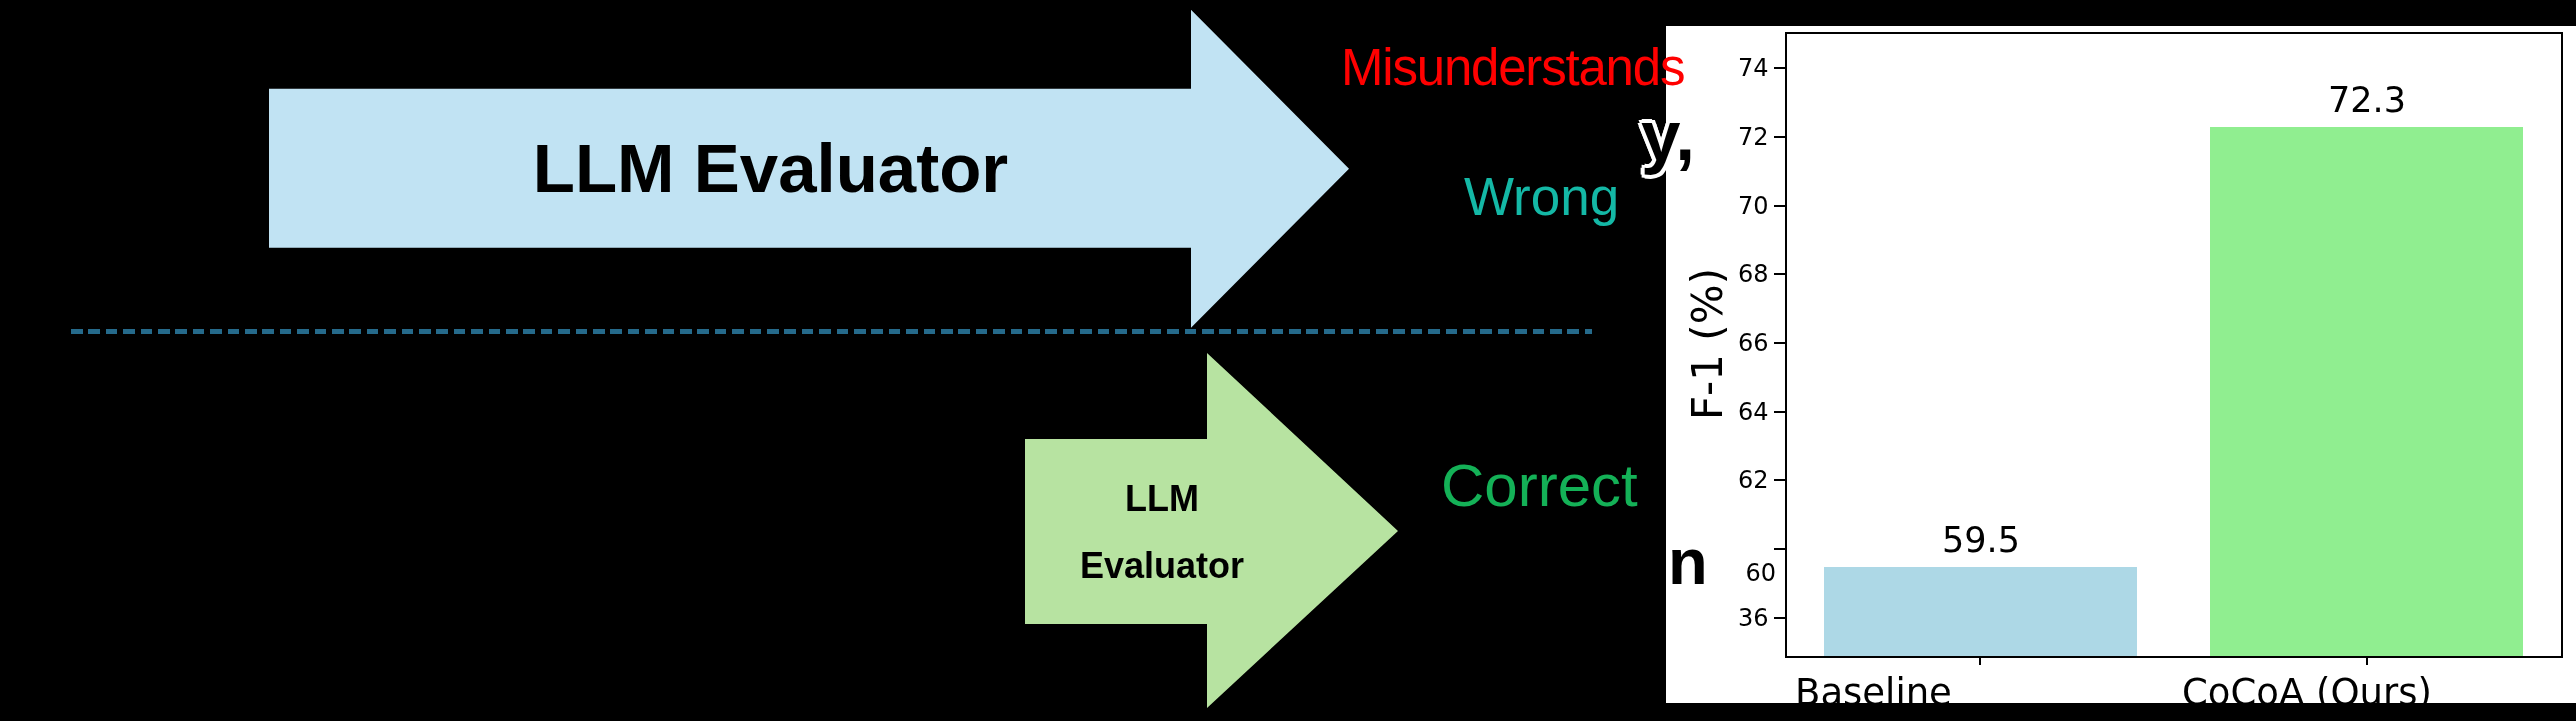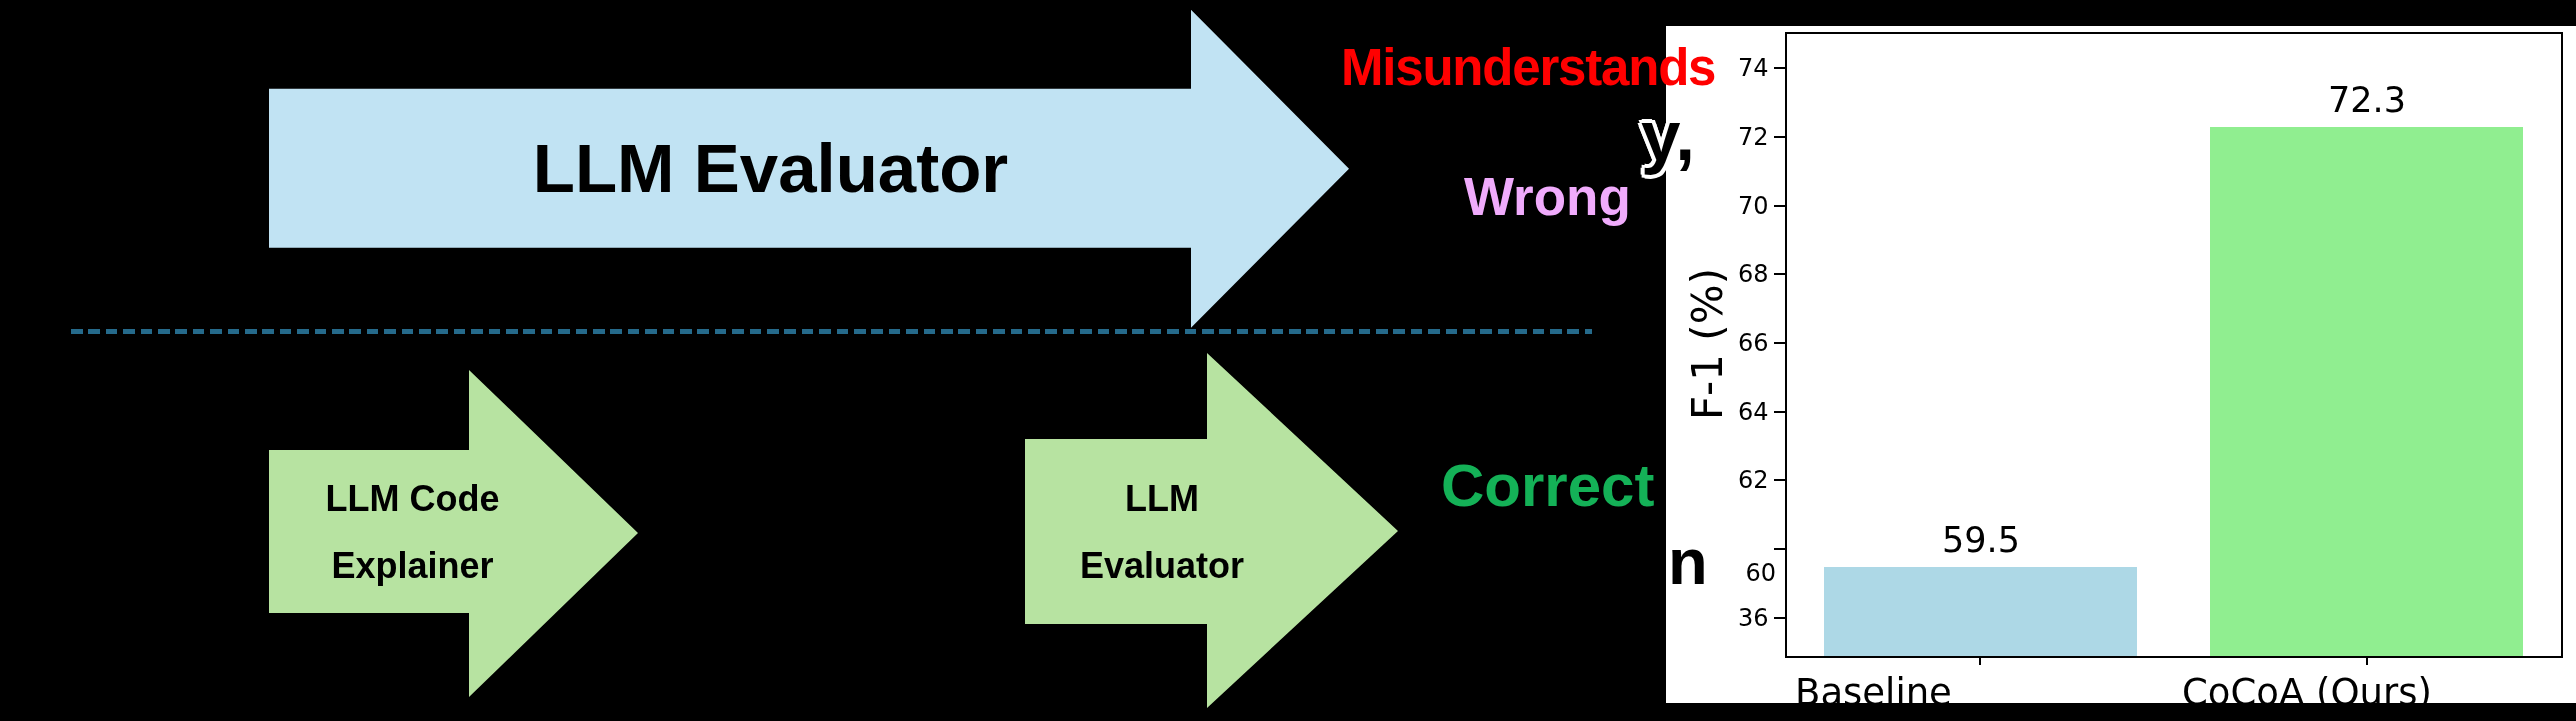--- a/index.html
+++ b/index.html
@@ -20,23 +20,23 @@
   .lbl-blue{left:0;top:79px;width:922px;height:160px;font-size:69px;padding-left:81px;box-sizing:border-box;}
   .lbl-green{font-size:36px;line-height:67px;flex-direction:column;}
   .lbl-g1{left:0;top:80px;width:287px;height:163px;}
   .lbl-g2{left:0;top:86px;width:274px;height:185px;}
 
   
   .divider{left:71px;top:329px;width:1521px;height:4.6px;
     background:repeating-linear-gradient(90deg,#256A8B 0 11.6px,transparent 11.6px 17.4px);}
 
   
-  .outcome{position:absolute;font-weight:bold;line-height:1;white-space:nowrap;z-index:3;}
+  .outcome{position:absolute;font-weight:normal;line-height:1;white-space:nowrap;z-index:3;}
   .t-misunderstands{left:1341px;top:42px;font-size:51px;letter-spacing:-1.2px;color:#FF0000;}
-  .t-wrong{left:1464px;top:170px;font-size:53px;color:#f0abfc;}
+  .t-wrong{left:1464px;top:170px;font-size:53px;color:#14b8a6;}
   .t-correct{left:1441px;top:456px;font-size:60px;color:#14B157;}
   .frag{position:absolute;font-weight:bold;line-height:1;color:#000;z-index:3;
     text-shadow:-4px 0 #fff,4px 0 #fff,0 -4px #fff,0 4px #fff,-2.9px -2.9px #fff,2.9px 2.9px #fff,-2.9px 2.9px #fff,2.9px -2.9px #fff;}
   .t-yfrag{left:1641px;top:100px;font-size:71px;}
   .t-nfrag{left:1668px;top:529px;font-size:65px;}
 
   
   .panel{left:1666px;top:26px;width:910px;height:677px;background:#fff;z-index:1;
     font-family:"DejaVu Sans",sans-serif;color:#000;}
   .plot{position:absolute;left:119px;top:5.8px;width:778px;height:626px;
@@ -58,26 +58,20 @@
   <div class="arrow arrow-blue">
     <div class="arrow-label lbl-blue">LLM Evaluator</div>
   </div>
 
   <div class="outcome t-misunderstands">Misunderstands</div>
   <div class="frag t-yfrag">y,</div>
   <div class="outcome t-wrong">Wrong</div>
 
   <div class="abs divider"></div>
 
-  <div class="arrow arrow-green1">
-    <div class="arrow-label lbl-green lbl-g1">
-      <span>LLM Code</span>
-      <span>Explainer</span>
-    </div>
-  </div>
 
   <div class="arrow arrow-green2">
     <div class="arrow-label lbl-green lbl-g2">
       <span>LLM</span>
       <span>Evaluator</span>
     </div>
   </div>
 
   <div class="outcome t-correct">Correct</div>
   <div class="frag t-nfrag">n</div>

